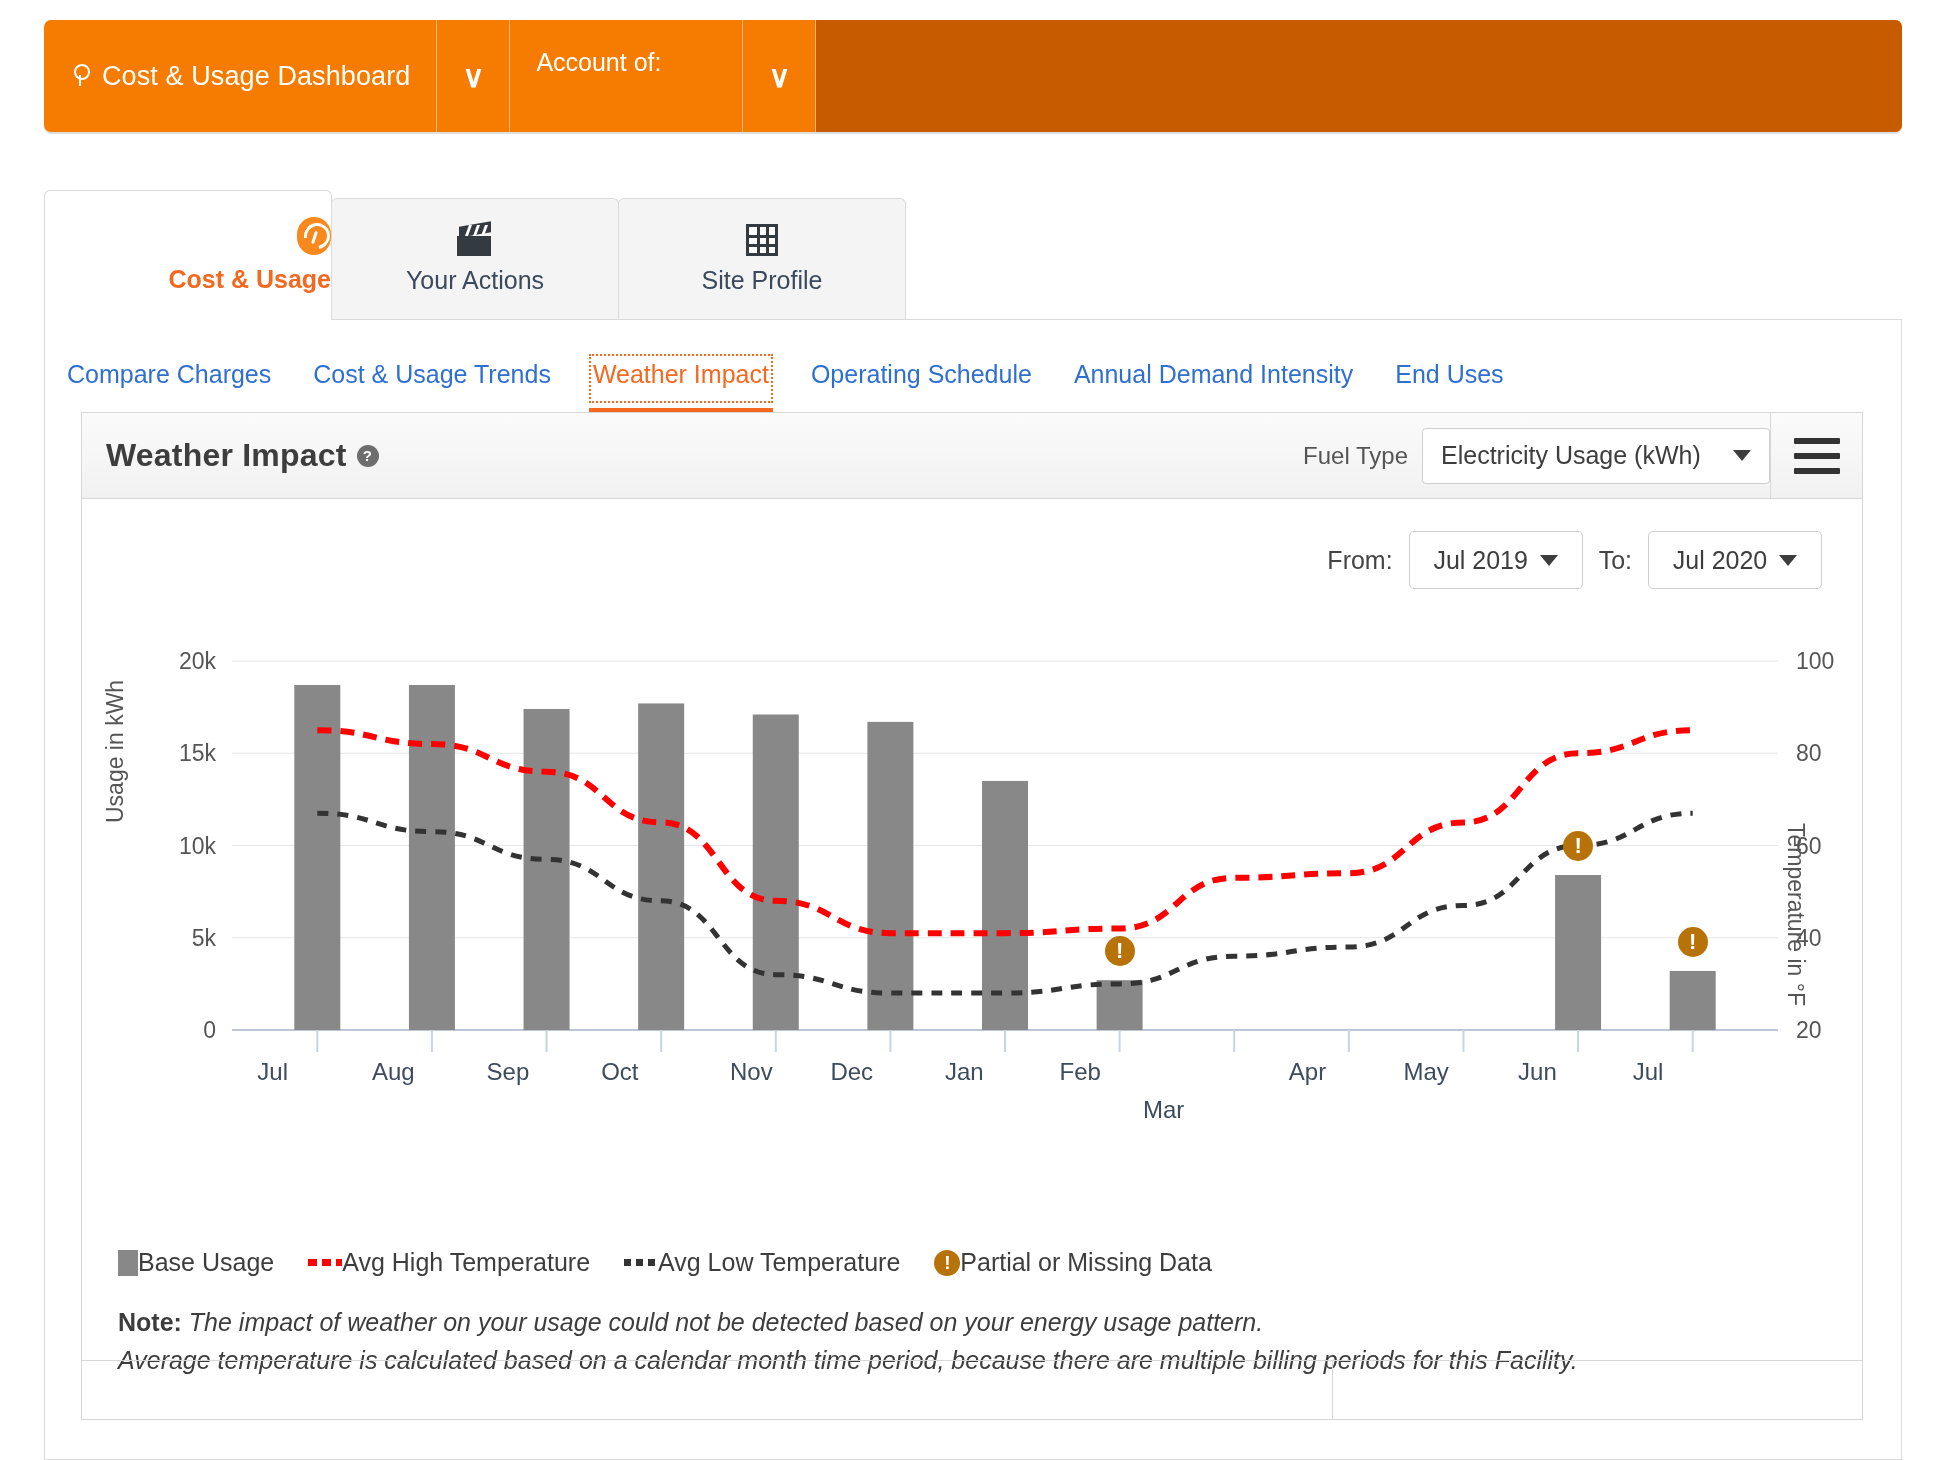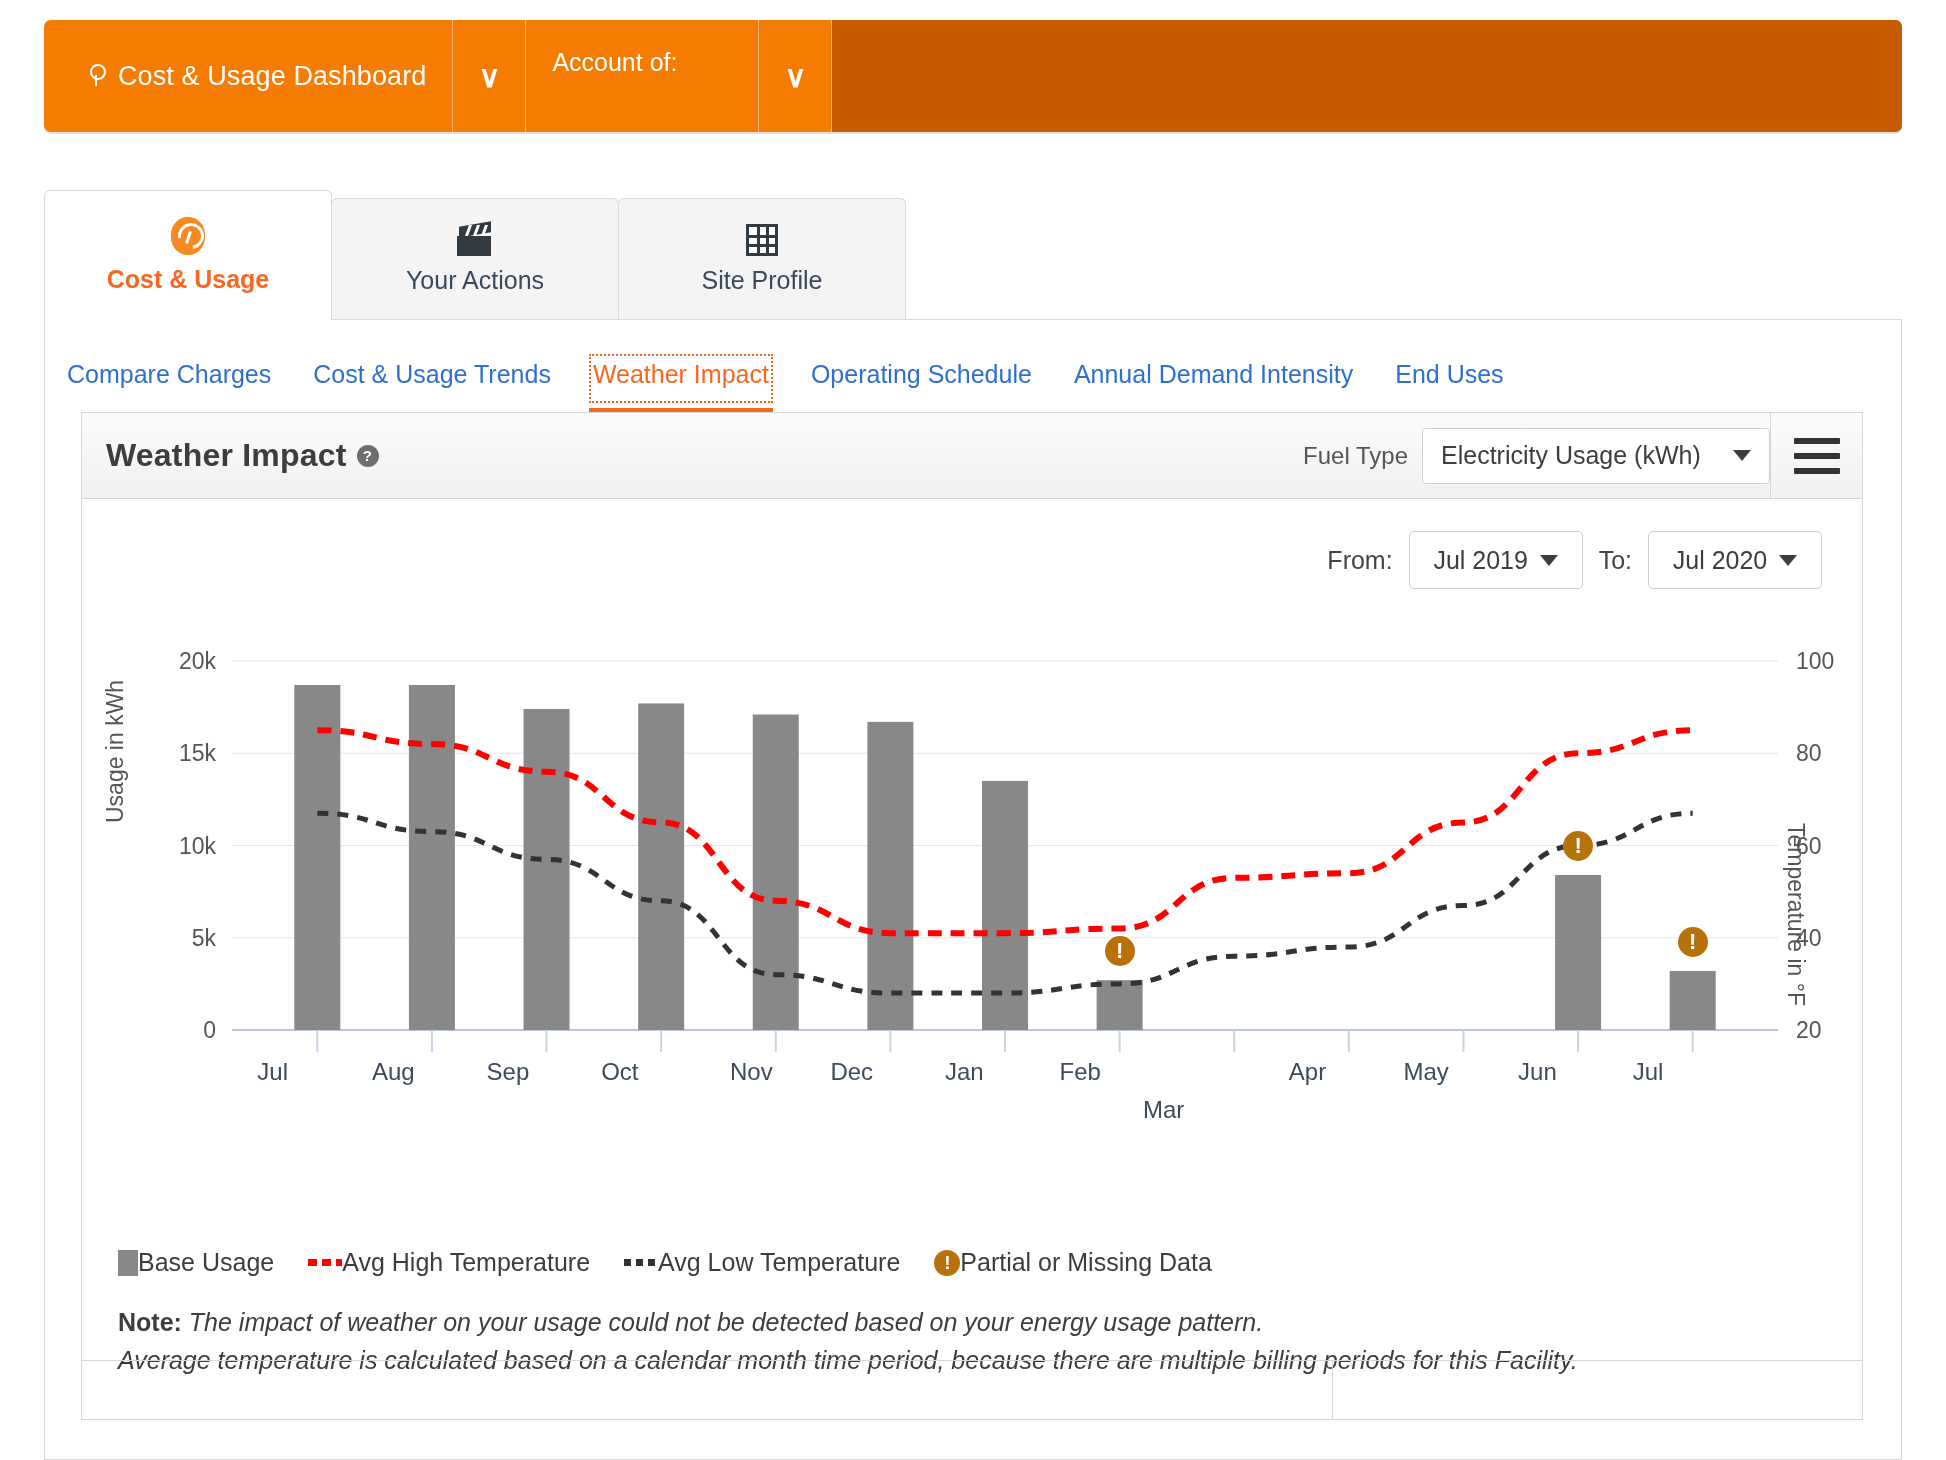--- a/index.html
+++ b/index.html
@@ -16,21 +16,21 @@
   
   .topbar {
     position: absolute; left: 44px; top: 20px;
     width: 1858px; height: 112px;
     background: #F57C00;
     border-radius: 7px;
     display: flex; align-items: stretch;
     box-shadow: 0 2px 0 rgba(0,0,0,.13);
     overflow: hidden;
   }
-  .tb-seg { display: flex; align-items: center; height: 100%; position: relative; padding-left: 16px; }
+  .tb-seg { display: flex; align-items: center; height: 100%; position: relative; }
   .tb-sep { width: 1px; background: rgba(255,255,255,.45); height: 100%; }
   .tb-title {
     padding: 0 26px 0 28px;
     color: #ffffff; font-size: 27px; letter-spacing: .1px;
     display: flex; align-items: center; gap: 14px;
     white-space: nowrap;
   }
   .bulb {
     display:inline-block; width:16px; height:24px; position:relative;
   }
@@ -82,21 +82,21 @@
     width: 288px; height: 122px;
     background:#F4F4F4;
     border:1px solid #DADADA; border-bottom: none;
     display:flex; flex-direction:column; align-items:center; justify-content:center;
     gap: 10px; cursor:pointer;
     margin-right:-1px;
     border-radius: 6px 6px 0 0;
   }
   .ptab.active {
     background:#FFFFFF; height:130px;
-    border-color:#DADADA; position: relative; z-index:3;
+    border-color:#DADADA; position: relative; z-index:3;align-items:flex-end;
   }
   .ptab-label { font-size: 25px; color:#3A4A5C; }
   .ptab.active .ptab-label { color:#F4681F; font-weight:700; }
   .gauge-icon {
     width:34px; height:38px; border-radius:50%/46%;
     background:#F7891F; position:relative;
     box-shadow: inset 0 0 0 0 #fff;
   }
   .gauge-icon::before{
     content:""; position:absolute; left:7px; top:6px; width:20px; height:20px;

